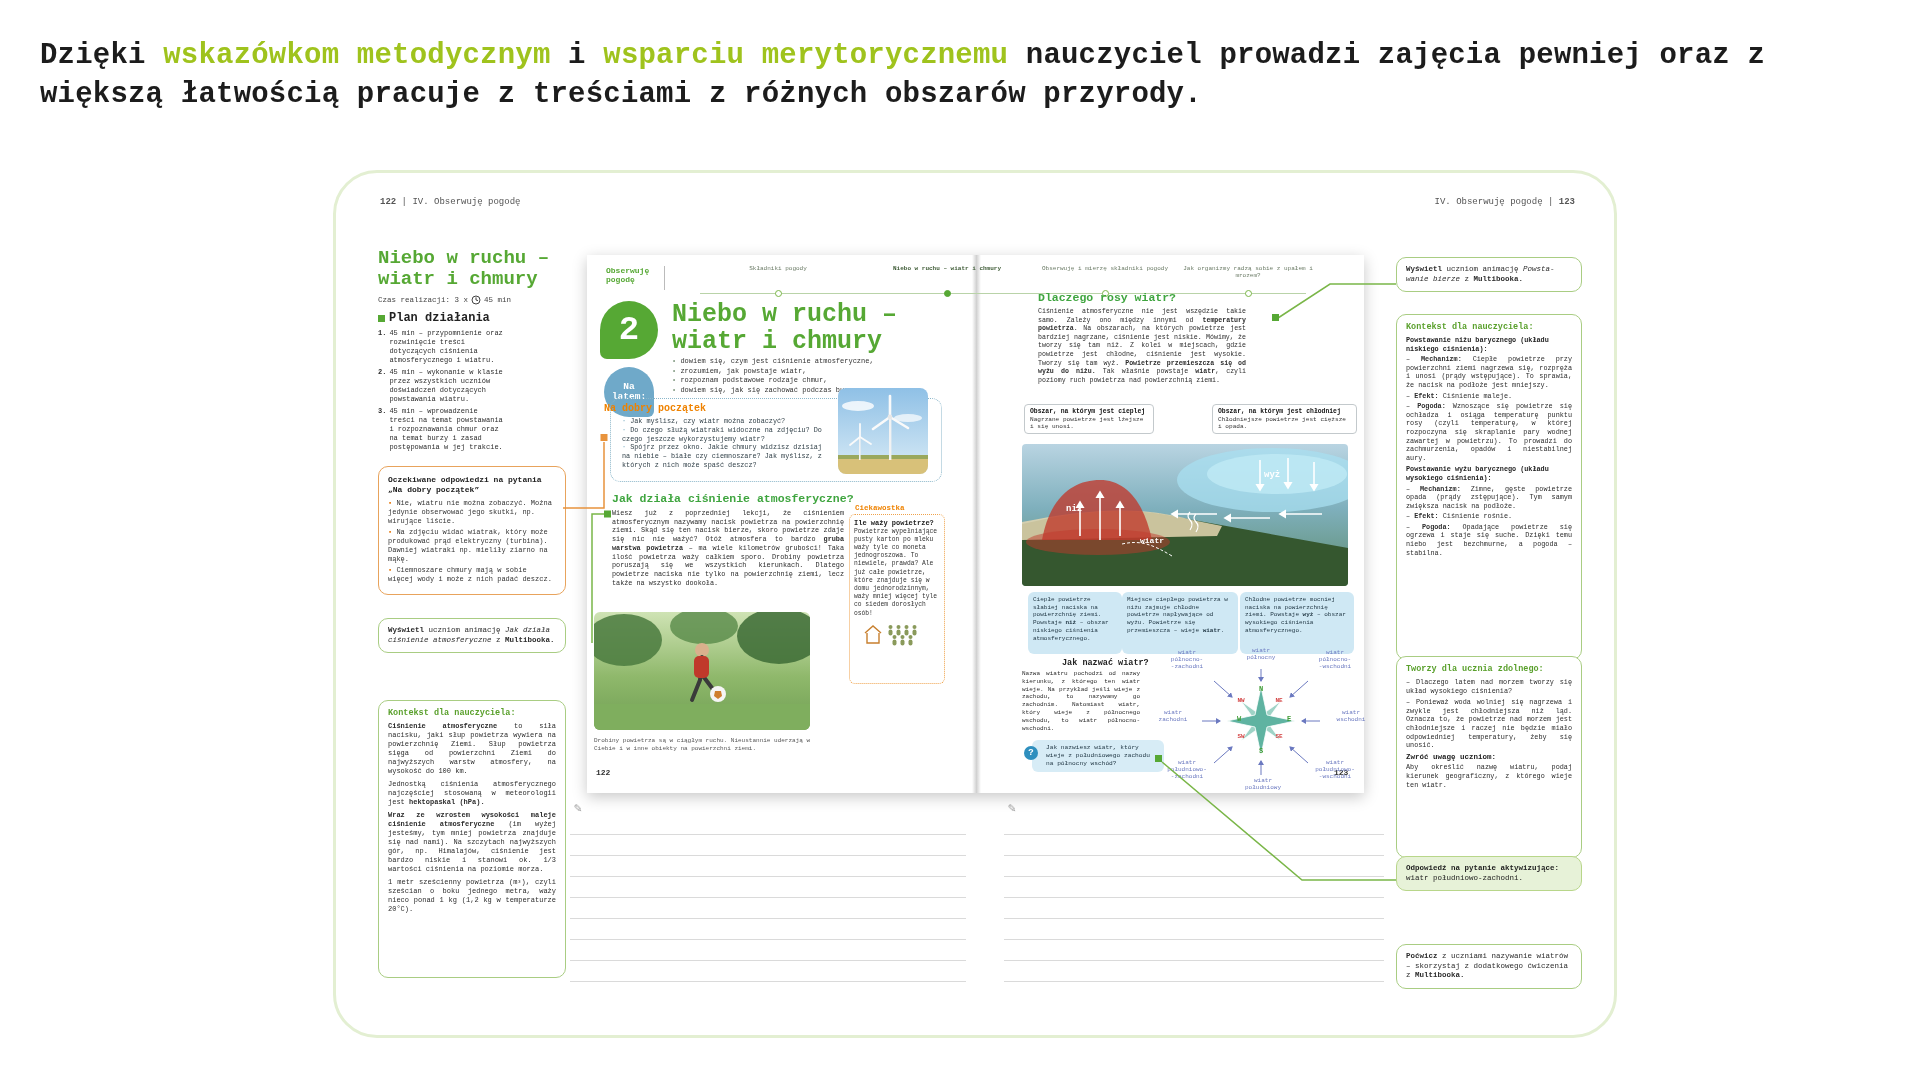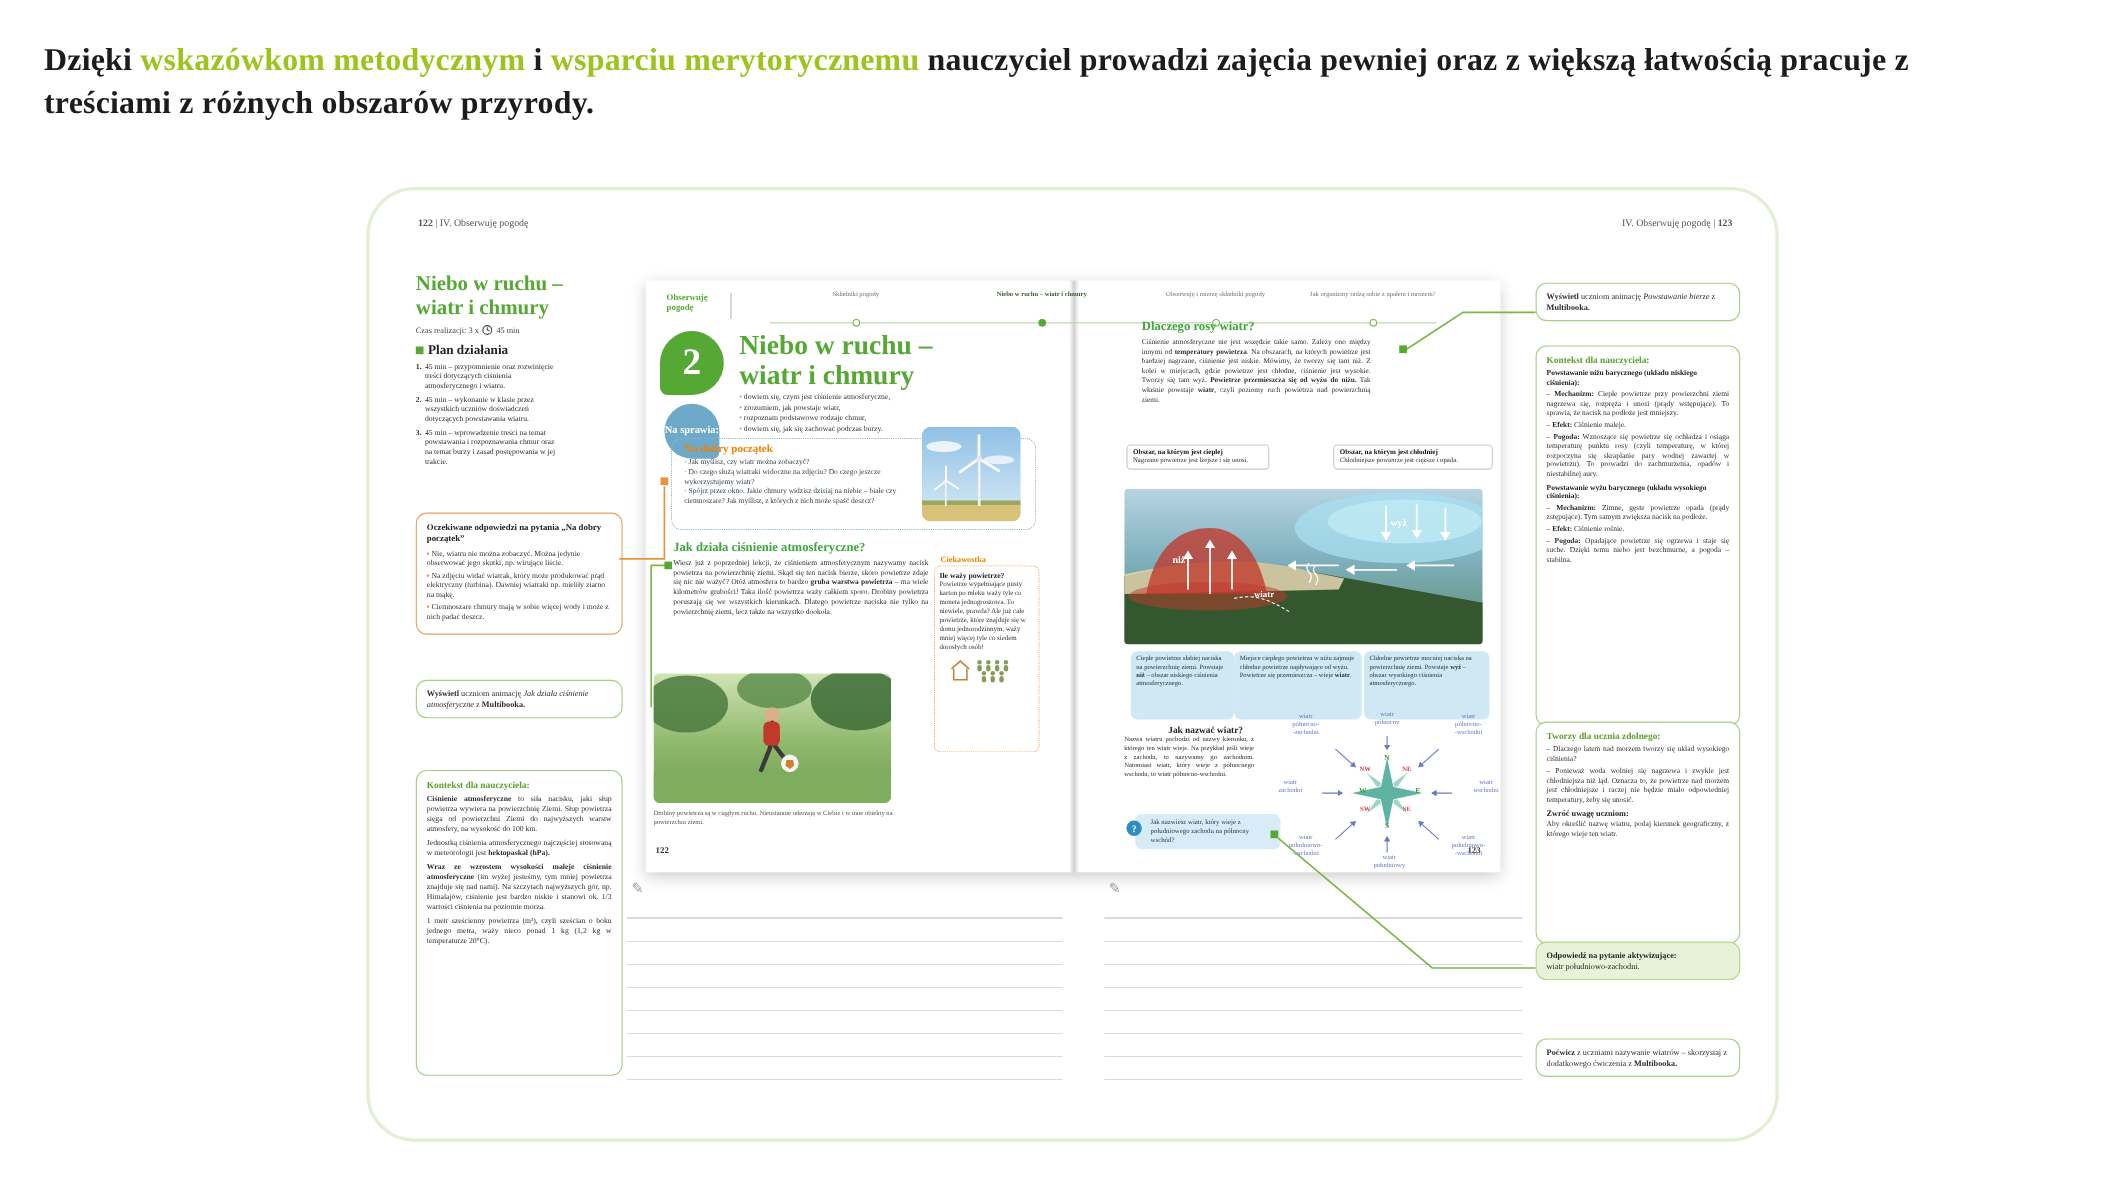--- a/index.html
+++ b/index.html
@@ -1,17 +1,17 @@
 <!DOCTYPE html>
 <html lang="pl"><head>
 <meta charset="utf-8">
 <style>
   html,body{margin:0;padding:0;background:#fff;}
   .stage{position:relative;width:1920px;height:1080px;overflow:hidden;background:#fff;
-         font-family:Liberation Serif, serif;color:#1c1c1c;}
+         font-family:Liberation Mono, monospace;color:#1c1c1c;}
   .abs{position:absolute;}
   .b{font-weight:bold;}
   .i{font-style:italic;}
   
   .headline{font-size:29px;font-weight:bold;line-height:39px;letter-spacing:.2px;}
   .hl{color:#9fc31d;}
   
   .card{border:3px solid #e3efd2;border-radius:44px;background:#fff;}
   .runhead{font-size:9px;color:#555;}
   
@@ -169,30 +169,30 @@
     <div class="tl-dot active" style="left:272px;top:25px;"></div>
     <div class="tl-dot" style="left:430px;top:25px;"></div>
     <div class="tl-dot" style="left:573px;top:25px;"></div>
   </div>
 
   <div class="abs badge2" style="left:600px;top:301px;width:58px;height:58px;">2</div>
   <div class="abs booktitle" style="left:672px;top:301px;width:300px;">
     <div>Niebo w ruchu –</div>
     <div>wiatr i chmury</div>
   </div>
-  <div class="abs nalekcji" style="left:604px;top:367px;width:50px;height:50px;">Na sprawia:</div>
+  <div class="abs nalekcji" style="left:604px;top:367px;width:50px;height:50px;">Na latem:</div>
   <div class="abs objectives" style="left:672px;top:357px;width:300px;">
     <div>dowiem się, czym jest ciśnienie atmosferyczne,</div>
     <div>zrozumiem, jak powstaje wiatr,</div>
     <div>rozpoznam podstawowe rodzaje chmur,</div>
     <div>dowiem się, jak się zachować podczas burzy.</div>
   </div>
 
   <div class="abs gs-box" style="left:610px;top:398px;width:330px;height:82px;"></div>
-  <div class="abs gs-head" style="left:622px;top:403px;">Na dobry początek</div>
+  <div class="abs gs-head" style="left:604px;top:403px;">Na dobry początek</div>
   <div class="abs gs-list" style="left:622px;top:417px;width:208px;">
     <div>Jak myślisz, czy wiatr można zobaczyć?</div>
     <div>Do czego służą wiatraki widoczne na zdjęciu? Do czego jeszcze wykorzystujemy wiatr?</div>
     <div>Spójrz przez okno. Jakie chmury widzisz dzisiaj na niebie – białe czy ciemnoszare? Jak myślisz, z których z nich może spaść deszcz?</div>
   </div>
 
   <div class="abs" style="left:838px;top:388px;width:90px;height:86px;border-radius:8px;overflow:hidden;">
     <svg width="90" height="86" viewBox="0 0 90 86">
       <defs>
           <linearGradient id="sky1" x1="0" y1="0" x2="0" y2="1">

